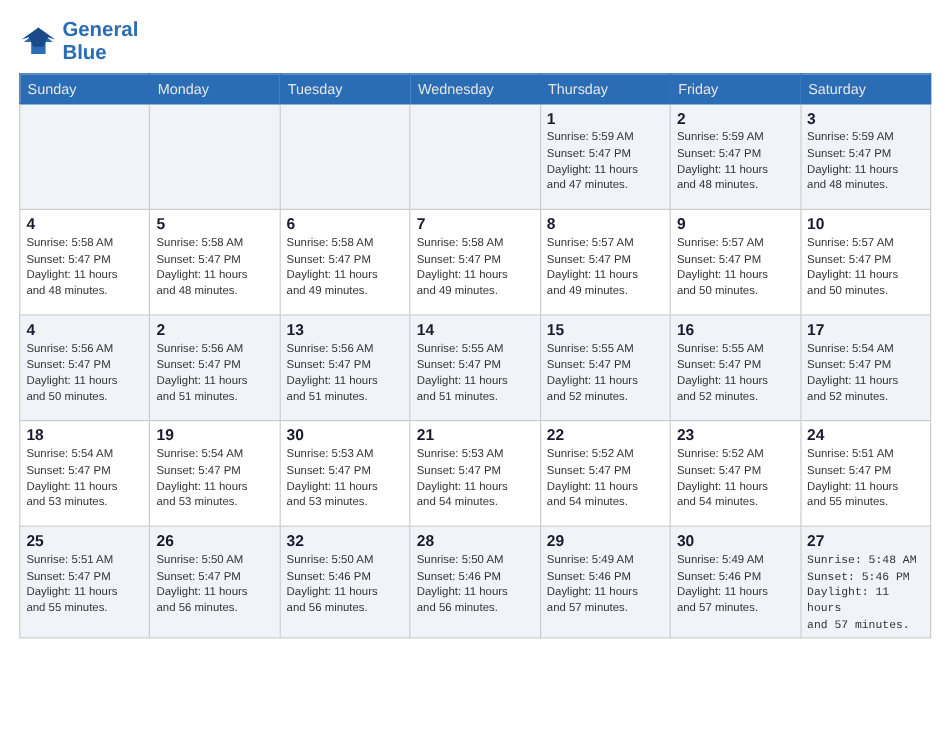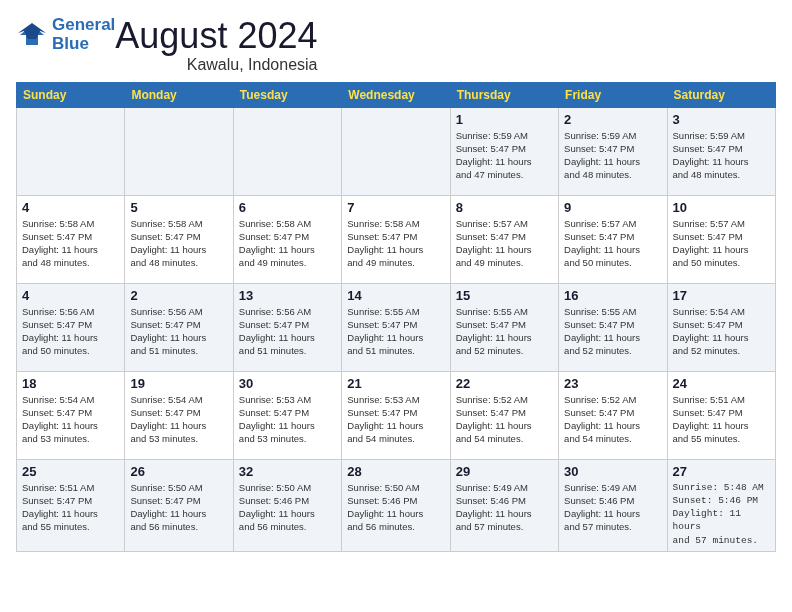--- a/index.html
+++ b/index.html
@@ -5,21 +5,21 @@
     * { box-sizing: border-box; margin: 0; padding: 0; }
     body {
       font-family: Arial, sans-serif;
       background: #fff;
       width: 792px;
       min-height: 612px;
       padding: 16px;
     }
     .header {
       display: flex;
-      justify-content: flex-start;
+      justify-content: space-between;
       align-items: flex-start;
       margin-bottom: 8px;
     }
     .logo {
       display: flex;
       align-items: center;
       gap: 4px;
     }
     .logo-bird {
       width: 32px;
@@ -38,25 +38,25 @@
       font-size: 16px;
       color: #333;
     }
     table {
       width: 100%;
       border-collapse: collapse;
       font-size: 10.5px;
     }
     thead th {
       background-color: #2a6db5;
-      color: #fde047;
+      color: #e5e5e5;
       text-align: left;
       padding: 5px 6px;
       font-size: 12px;
-      font-weight: bold;
+      font-weight: normal;
       border: 1px solid #2a6db5;
     }
     tbody td {
       border: 1px solid #ccc;
       vertical-align: top;
       padding: 4px 5px;
       width: 14.28%;
       height: 88px;
     }
     tbody tr:nth-child(odd) td {
@@ -90,24 +90,20 @@
       <polygon points="16,4 28,14 22,14 22,24 10,24 10,14 4,14" fill="#2a6db5"></polygon>
       <polygon points="16,2 30,12 24,10 20,18 12,18 8,10 2,12" fill="#1a4a8a"></polygon>
     </svg>
     <div>
       <div style="font-size:17px;font-weight:bold;color:#1a1a2e;line-height:1.1;">
         <span style="color:#2a6db5;">General</span>
       </div>
       <div style="font-size:17px;font-weight:bold;color:#2a6db5;line-height:1.1;">Blue</div>
     </div>
   </div>
-  <div class="title-block">
-    <div class="month-year">August 2024</div>
-    <div class="location">Kawalu, Indonesia</div>
-  </div>
 </div>
 
 <table>
   <thead>
     <tr id="dow-header">
         <th>Sunday</th>
         <th>Monday</th>
         <th>Tuesday</th>
         <th>Wednesday</th>
         <th>Thursday</th>

